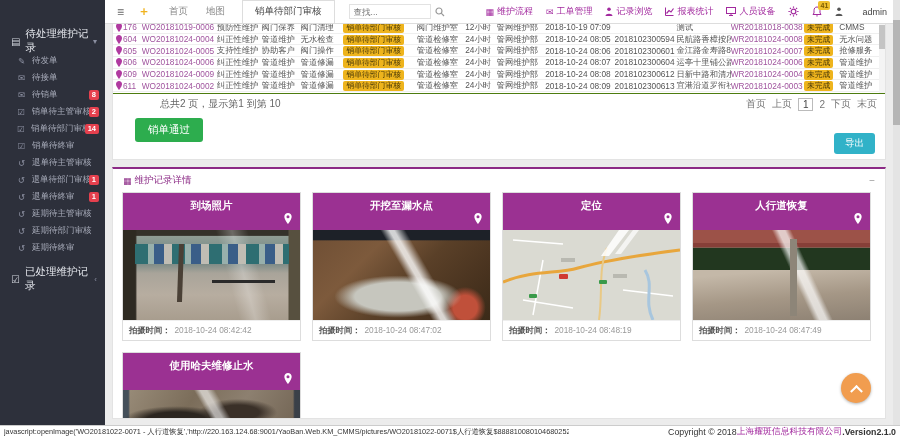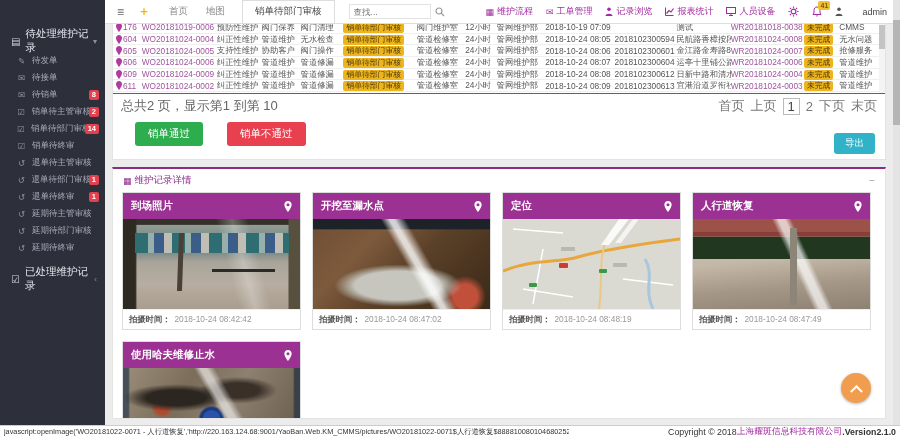--- a/index.html
+++ b/index.html
@@ -55,42 +55,42 @@
   .c-type{width:47px;} .c-cat{width:41px;} .c-sub{width:45px;}
   .c-status{width:77px;} .c-room{width:51px;} .c-hr{width:33px;}
   .c-dept{width:51px;} .c-time{width:73px;} .c-num{width:65px;}
   .c-desc{width:57px;} .c-wr{width:77px; color:#a0549e;}
   .c-state{width:37px;} .c-final{width:45px;}
   .ybadge { background:#eeb41d; color:#4a3a08; border-radius:2px; padding:0 3px;
     font-size:7.8px; line-height:10px; display:inline-block; }
   .tbl-scroll { position:absolute; right:0; top:0; width:6px; height:70px; background:#f4f4f4; }
   .tbl-scroll .thumb { position:absolute; top:1px; width:6px; height:24px; background:#c4c4c4; }
 
-  .pagerow { display:flex; align-items:center; padding:3px 8px 2px; font-size:13px; color:#666; }
+  .pagerow { display:flex; align-items:center; padding:3px 8px 2px; font-size:10px; color:#666;margin-left:39px; }
   .pg-right { margin-left:auto; display:flex; align-items:center; gap:6px; color:#777; }
   .pg-right span { cursor:pointer; }
   .pg-cur { border:1px solid #bbb; padding:0 4px; background:#fff; color:#444; }
 
-  .btnrow { display:flex; gap:24px; padding:5px 16px 0 22px; }
+  .btnrow { display:flex; gap:18px; padding:5px 16px 0 22px; }
   .btn { color:#fff; font-size:10.5px; padding:5px 13px; border-radius:3px; cursor:pointer; }
   .btn-green { background:#2dad4e; }
   .btn-red { background:#e8404e; }
   .btn-export { position:absolute; right:10px; bottom:5px; background:#31b2c8; color:#fff;
     font-size:9.5px; padding:4px 11px; border-radius:3px; cursor:pointer; }
 
   
   .panel2 { margin:7px 7px 0; background:#fff; border:1px solid #e3e3e3;
     border-top:2px solid #8c2b86; height:252px; overflow:hidden; position:relative; }
   .p2-head { display:flex; align-items:center; padding:5px 10px 4px; color:#8c2b86; font-size:9.5px; }
   .p2-head .ic { margin-right:3px; font-size:9px; }
   .p2-collapse { margin-left:auto; color:#999; cursor:pointer; font-size:10px; }
   .cards { display:flex; flex-wrap:wrap; gap:11px; padding:1px 9px; }
   .card { width:179px; border:1px solid #ddd; background:#fff; }
   .card-h { background:#9b3192; color:#fff; font-size:10.5px; font-weight:bold;
-    padding:6px 8px; display:flex; align-items:center; }
+    padding:6px 8px; display:flex; align-items:center;flex-direction:column; }
   .card-h svg { margin-left:auto; }
   .photo { height:90px; position:relative; overflow:hidden; cursor:pointer; }
   .photo2 { height:62px; }
   .card-f { border-top:1px solid #eee; padding:4px 6px; font-size:8.3px; color:#999;
     display:flex; gap:4px; white-space:nowrap; }
   .card-f b { color:#555; }
 
   
   .p1 { background:
     linear-gradient(75deg, rgba(255,255,255,0) 58%, rgba(255,255,255,.28) 66%, rgba(255,255,255,0) 74%),
@@ -448,21 +448,20 @@
           <span>上页</span>
           <span class="pg-cur">1</span>
           <span>2</span>
           <span>下页</span>
           <span>末页</span>
         </span>
       </div>
 
       <div class="btnrow">
         <span class="btn btn-green">销单通过</span>
-        <span class="btn btn-red">销单不通过</span>
       </div>
 
       <span class="btn-export">导出</span>
     </div>
 
     <div class="panel2">
       <div class="p2-head">
         <span class="ic">▦</span>
         <span>维护记录详情</span>
         <span class="p2-collapse">−</span>

